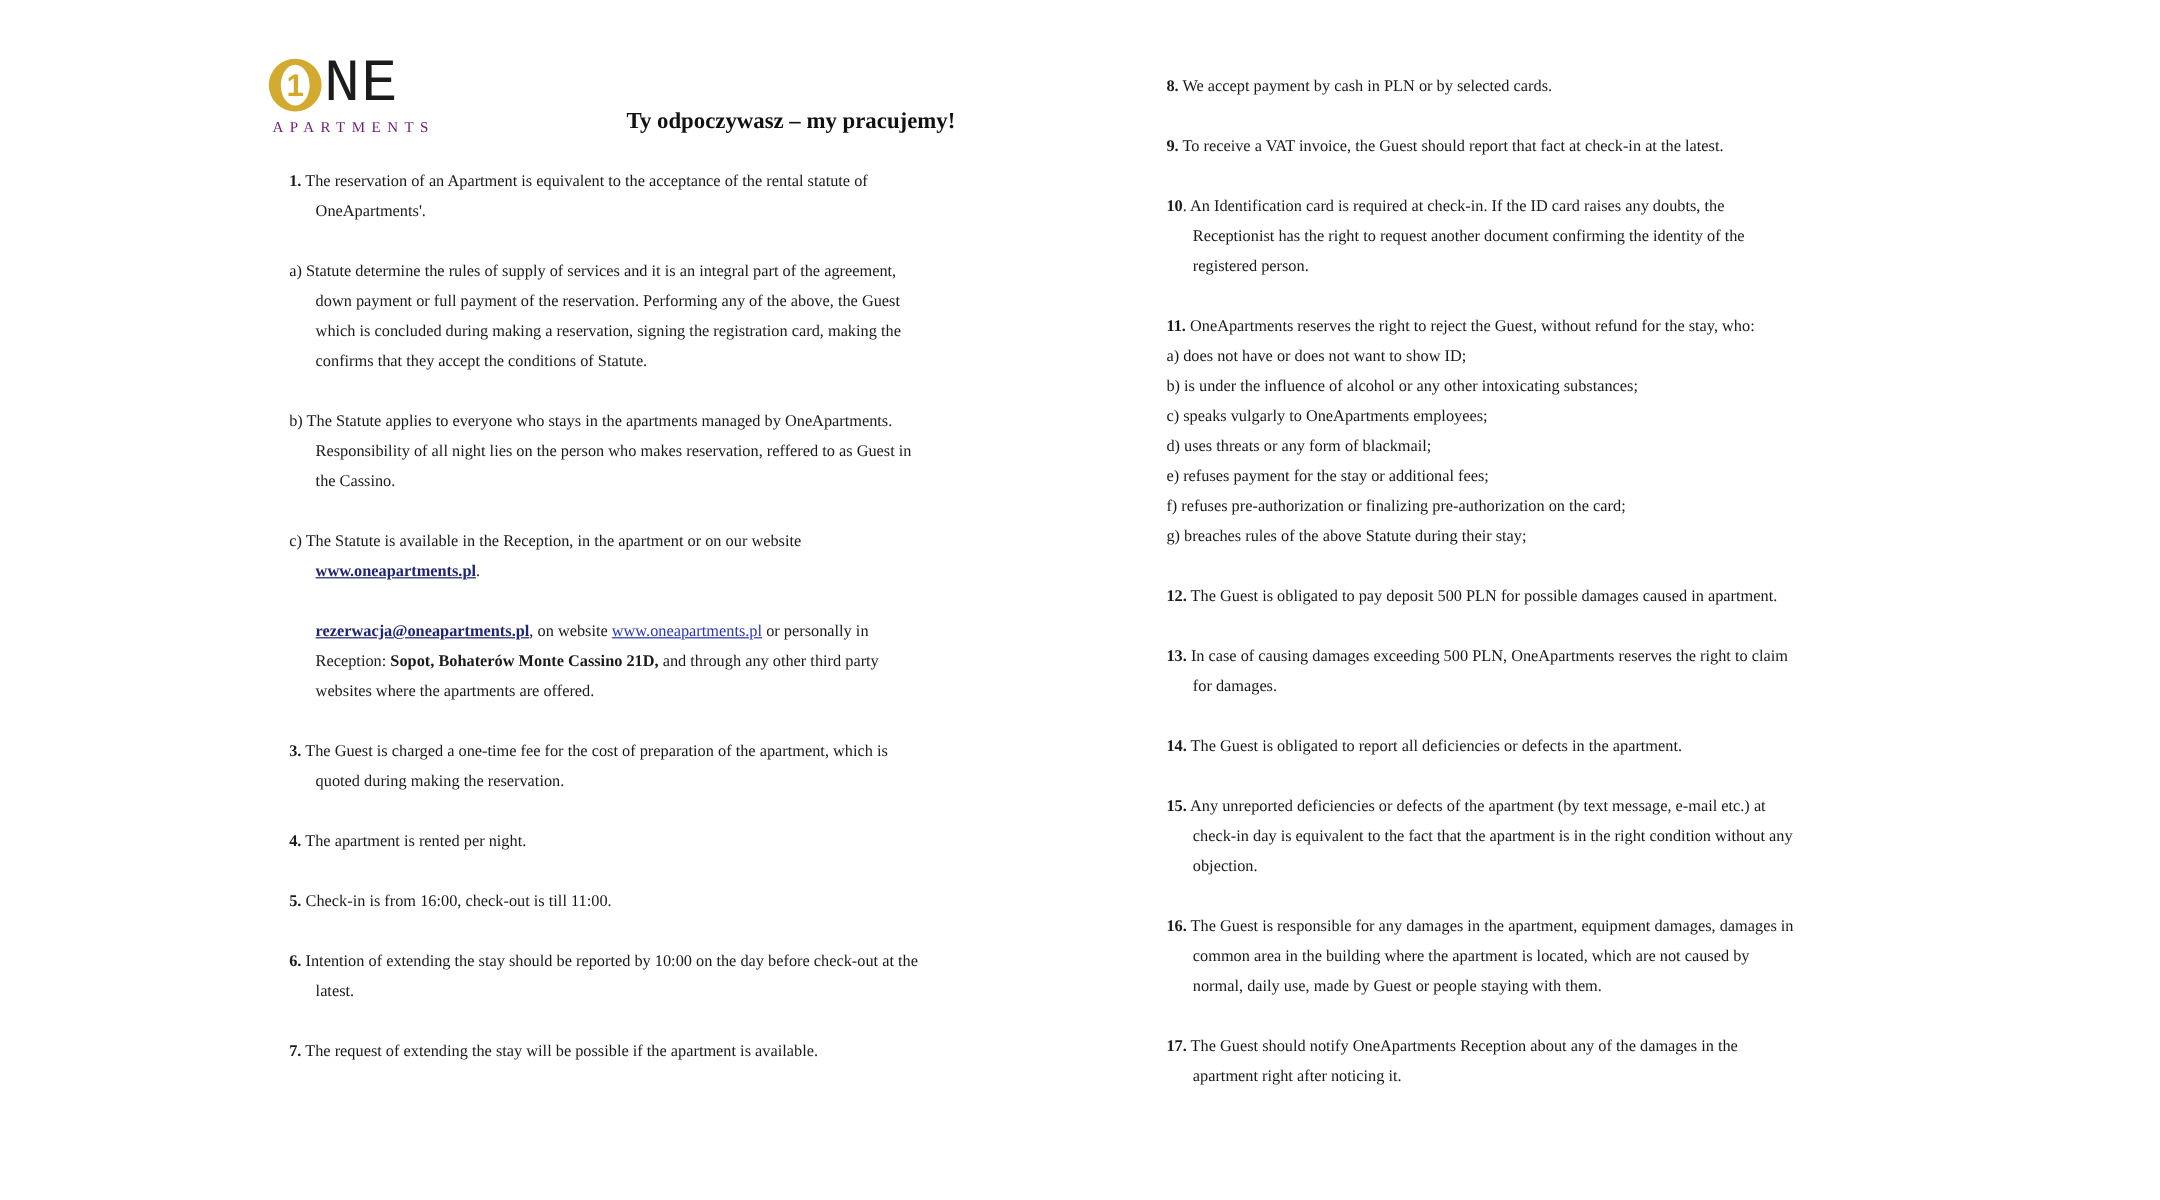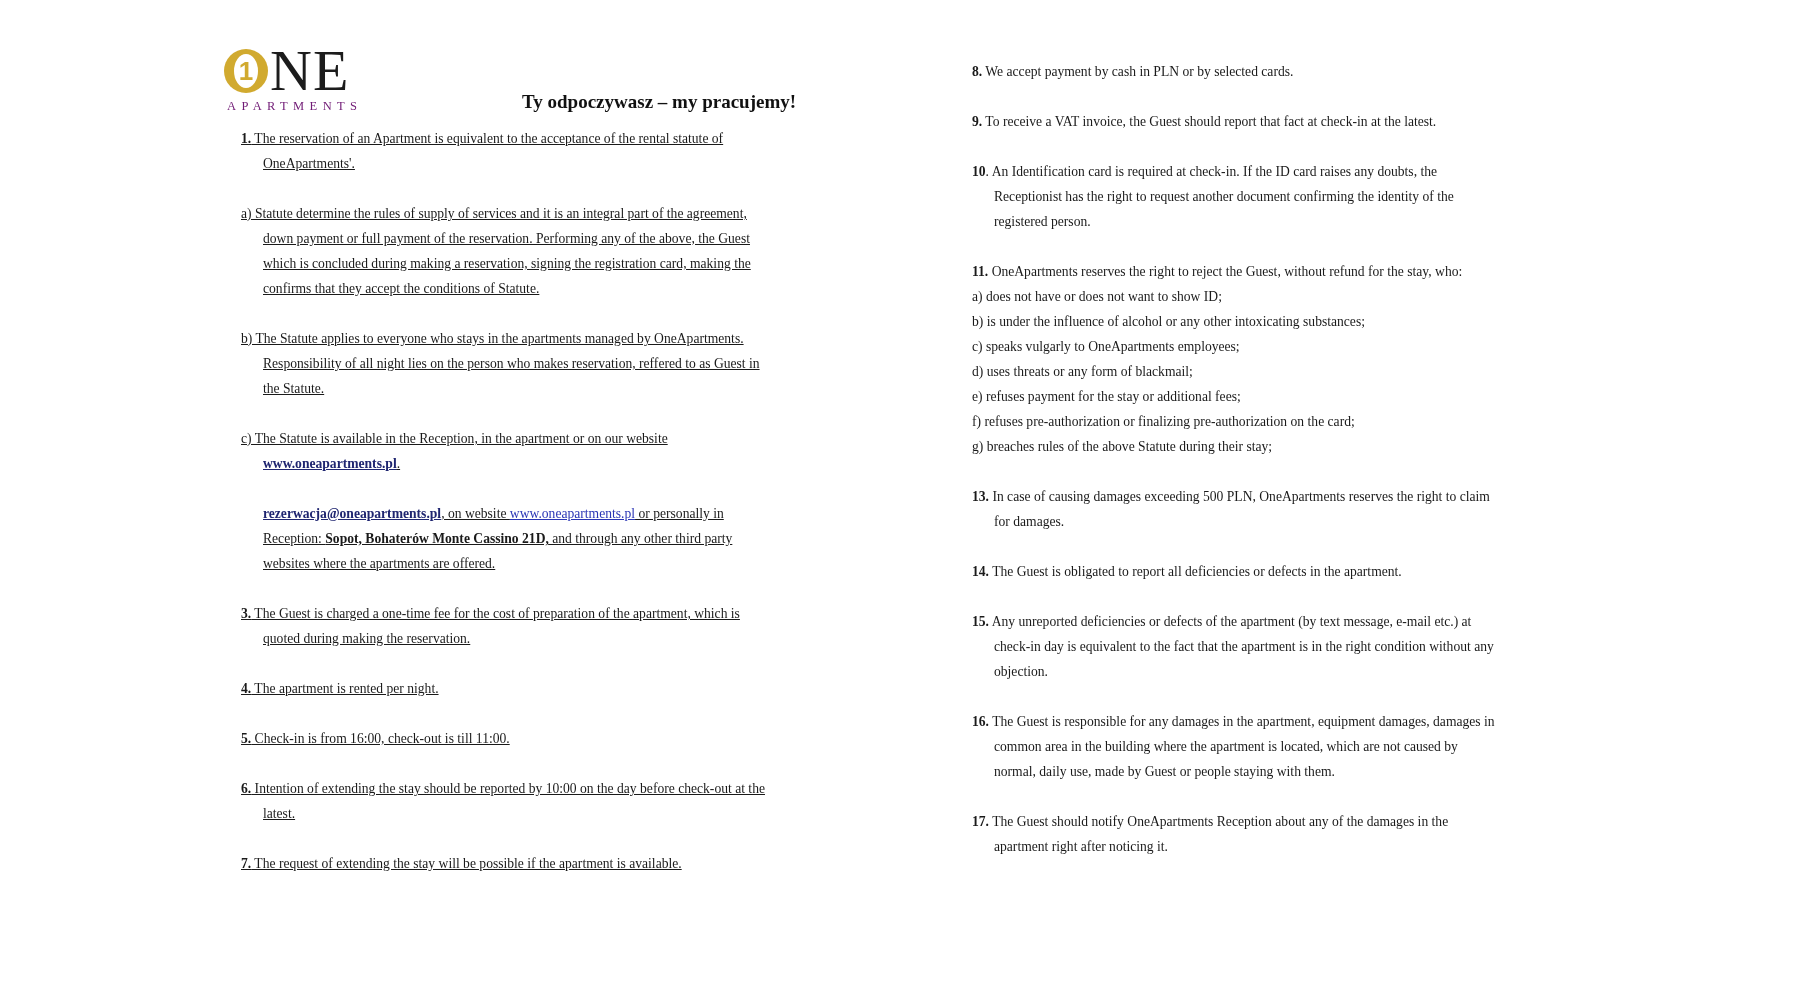--- a/index.html
+++ b/index.html
@@ -18,35 +18,35 @@
       display: flex; align-items: center; justify-content: center;
     }
     .logo-circle .inner {
       width: 24px; height: 34px; border-radius: 50%;
       background: #ffffff;
       display: flex; align-items: center; justify-content: center;
       font-family: "Liberation Sans", sans-serif; font-weight: bold;
       font-size: 26px; color: #d1aa2f; line-height: 1;
     }
     .logo-ne {
-      font-family: Liberation Serif, serif;
-      font-size: 58px; line-height: 50px; color: #1c1c1c;
+      font-family: Liberation Mono, monospace;
+      font-size: 50px; line-height: 50px; color: #1c1c1c;
       letter-spacing: 1px; margin-left: 2px; font-weight: normal;
     }
     .logo-sub {
       font-family: Liberation Serif, serif;
       font-size: 12.5px; letter-spacing: 5.4px; color: #701a75;
       margin-top: 3px; margin-left: 3px;
     }
     .doc-title {
       position: absolute; left: 522px; top: 62px;
       font-size: 19px; font-weight: bold; color: #111; margin-top: 29px;
     }
     .col { position: absolute; font-size: 13.6px; line-height: 25px; }
-    .col.left { left: 241px; top: 126px; width: 580px; text-decoration: underline; }
+    .col.left { left: 241px; top: 138px; width: 580px; }
     .col.right { left: 972px; top: 59px; width: 580px; }
     .para { margin: 0 0 25px 0; }
     .line { white-space: nowrap; }
     .indent { padding-left: 22px; }
     .num { font-weight: bold; }
     .b { font-weight: bold; }
     a.link-bold { color: #1f2570; font-weight: bold; text-decoration: underline; }
     a.link { color: #2a35b5; text-decoration: underline; }
     .sublist .line { white-space: nowrap; }
   </style>
@@ -74,21 +74,21 @@
   <div class="para">
     <div class="line">a) Statute determine the rules of supply of services and it is an integral part of the agreement,</div>
     <div class="line indent">down payment or full payment of the reservation. Performing any of the above, the Guest</div>
     <div class="line indent">which is concluded during making a reservation, signing the registration card, making the</div>
     <div class="line indent">confirms that they accept the conditions of Statute.</div>
   </div>
 
   <div class="para">
     <div class="line">b) The Statute applies to everyone who stays in the apartments managed by OneApartments.</div>
     <div class="line indent">Responsibility of all night lies on the person who makes reservation, reffered to as Guest in</div>
-    <div class="line indent">the Statute.</div>
+    <div class="line indent">the Cassino.</div>
   </div>
 
   <div class="para">
     <div class="line">c) The Statute is available in the Reception, in the apartment or on our website</div>
     <div class="line indent"><a class="link-bold">www.oneapartments.pl</a><span>.</span></div>
   </div>
 
   <div class="para">
     <div class="line indent"><a class="link-bold">rezerwacja@oneapartments.pl</a><span>, on website </span><a class="link">www.oneapartments.pl</a><span> or personally in</span></div>
     <div class="line indent"><span>Reception: </span><span class="b">Sopot, Bohaterów Monte Cassino 21D,</span><span> and through any other third party</span></div>
@@ -139,20 +139,23 @@
       <div class="line">a) does not have or does not want to show ID;</div>
       <div class="line">b) is under the influence of alcohol or any other intoxicating substances;</div>
       <div class="line">c) speaks vulgarly to OneApartments employees;</div>
       <div class="line">d) uses threats or any form of blackmail;</div>
       <div class="line">e) refuses payment for the stay or additional fees;</div>
       <div class="line">f) refuses pre-authorization or finalizing pre-authorization on the card;</div>
       <div class="line">g) breaches rules of the above Statute during their stay;</div>
     </div>
   </div>
 
+  <div class="para">
+    <div class="line"><span class="num">12.</span><span> The Guest is obligated to pay deposit 500 PLN for possible damages caused in apartment.</span></div>
+  </div>
 
   <div class="para">
     <div class="line"><span class="num">13.</span><span> In case of causing damages exceeding 500 PLN, OneApartments reserves the right to claim</span></div>
     <div class="line indent">for damages.</div>
   </div>
 
   <div class="para">
     <div class="line"><span class="num">14.</span><span> The Guest is obligated to report all deficiencies or defects in the apartment.</span></div>
   </div>
 

